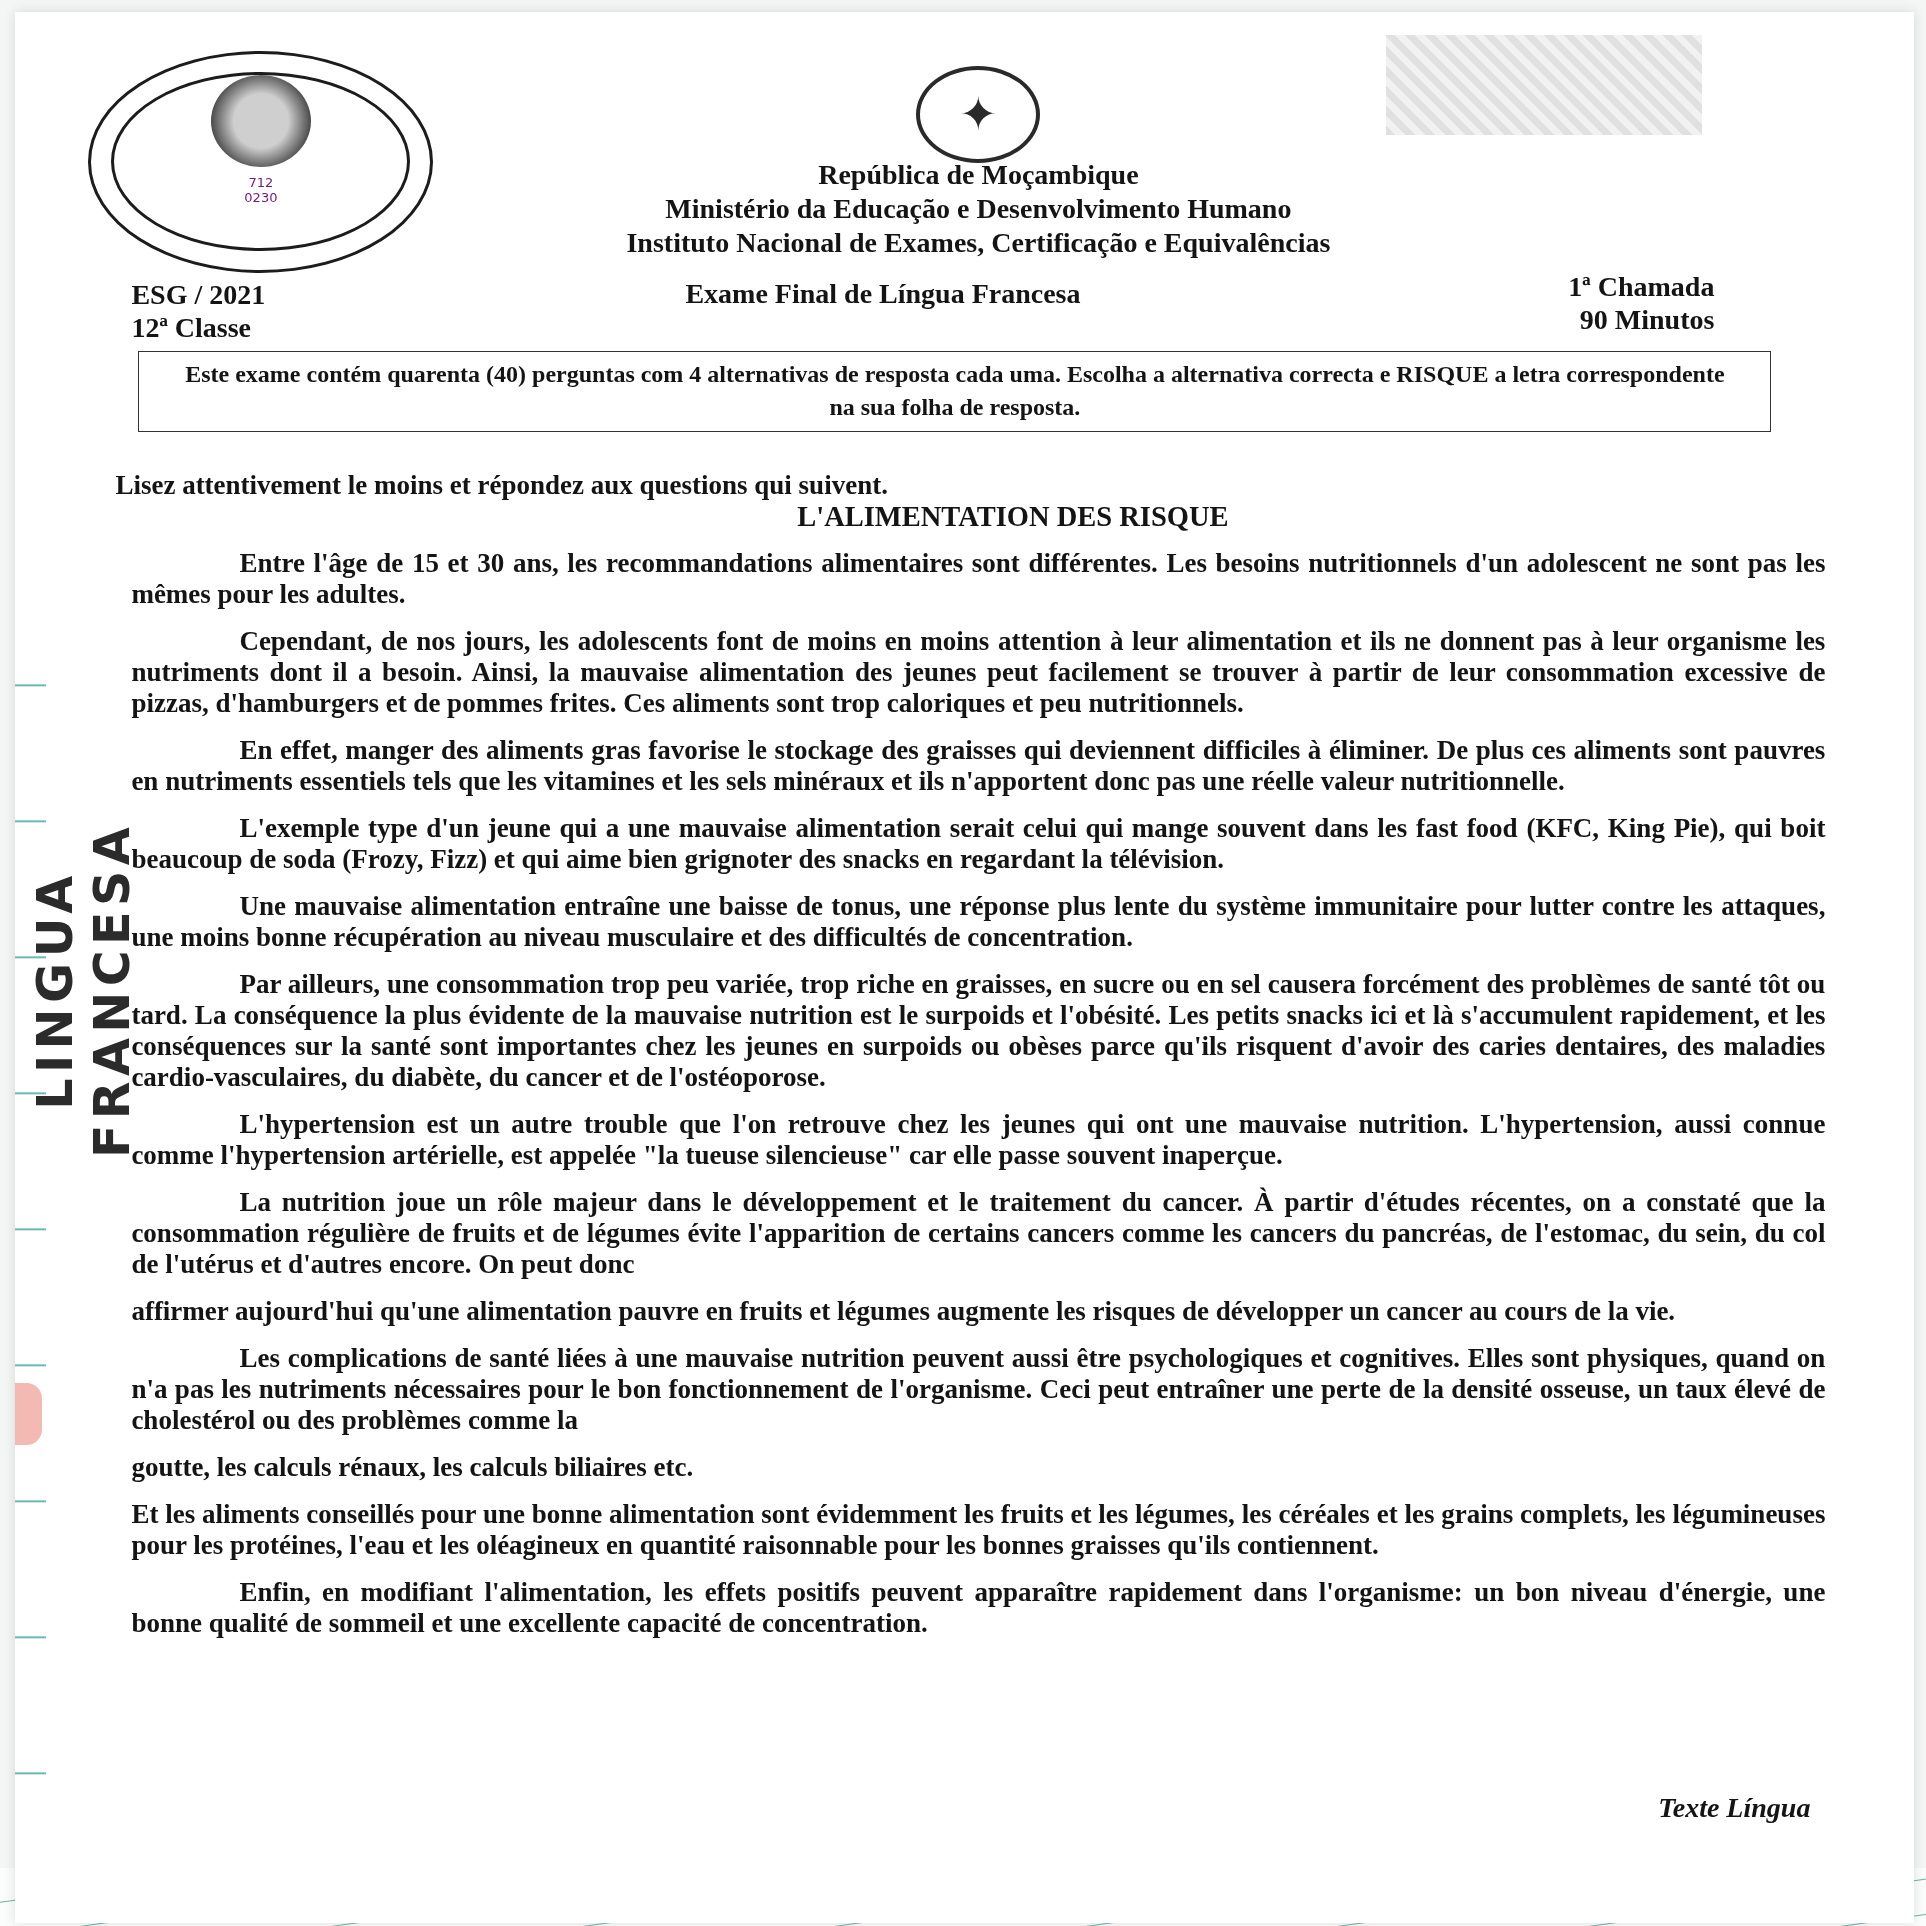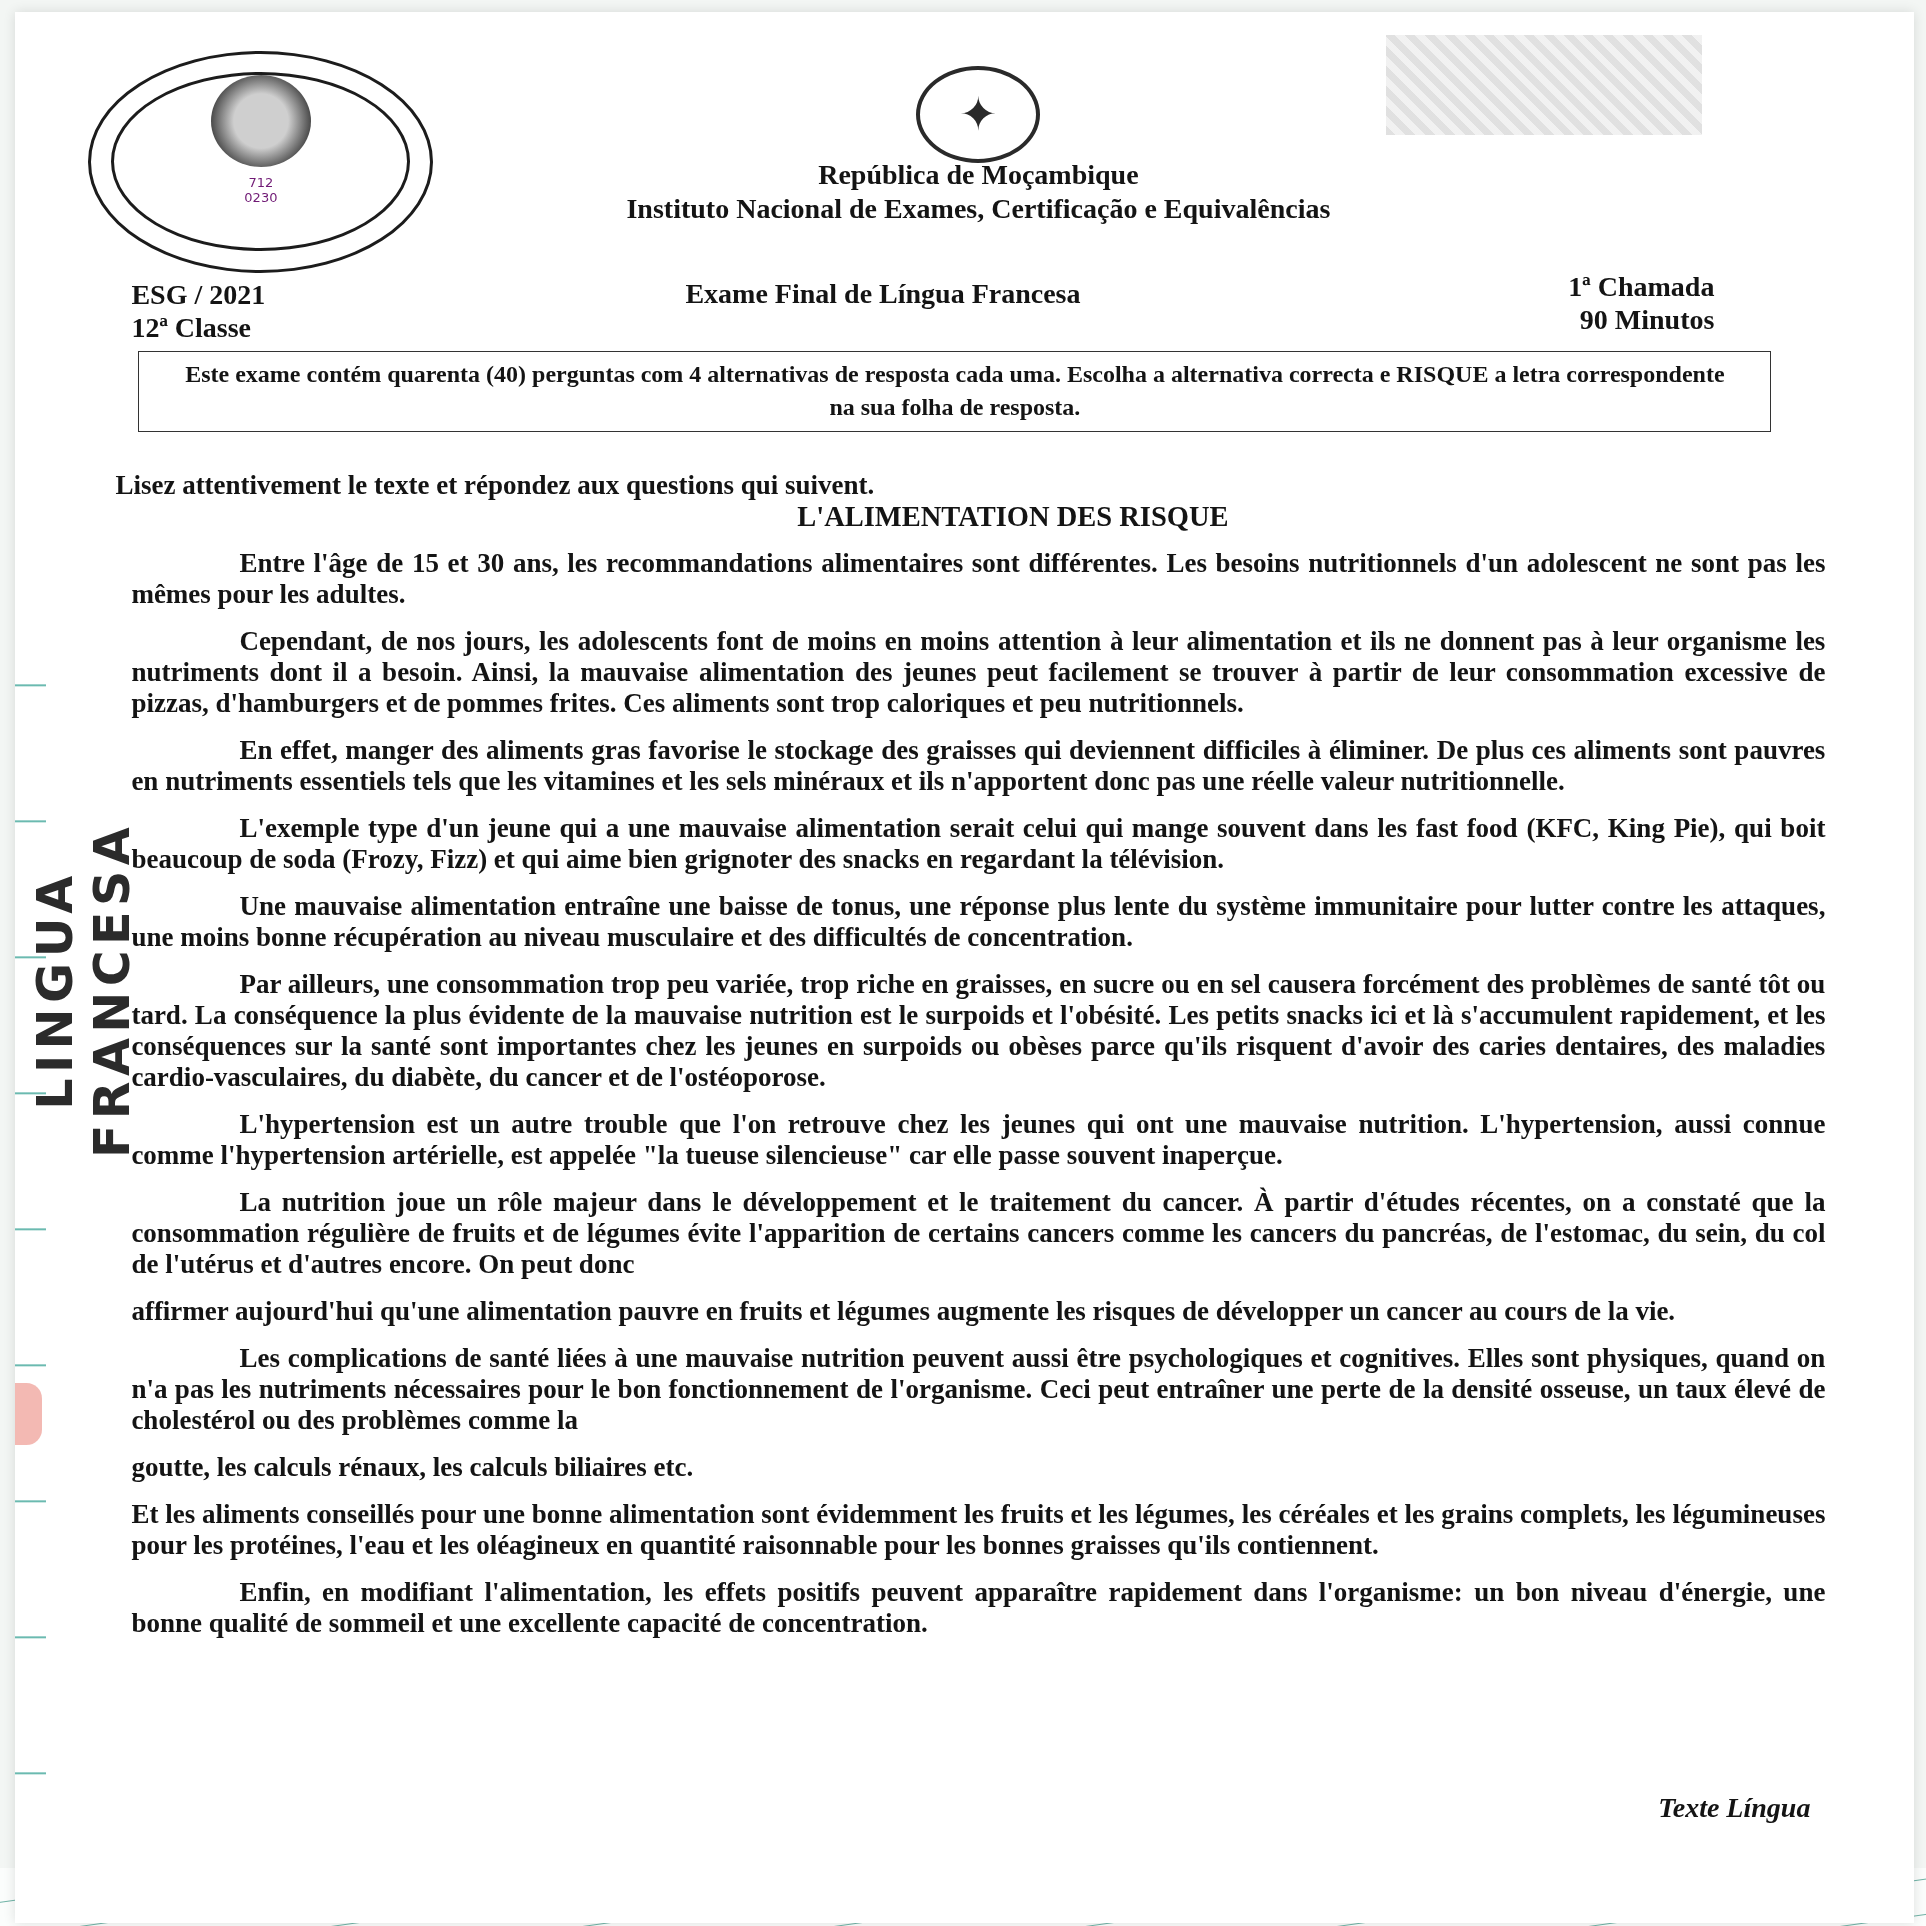--- a/index.html
+++ b/index.html
@@ -76,41 +76,42 @@
       <span>712</span>
       <span>0230</span>
     </div>
   </div>
 
   <div class="emblem">✦</div>
   <div class="blur-box"></div>
 
   <div class="header-lines">
     <div>República de Moçambique</div>
+    <div>Ministério da Educação e Desenvolvimento Humano</div>
     <div>Instituto Nacional de Exames, Certificação e Equivalências</div>
   </div>
 
   <div class="meta-left">
     <div>ESG / 2021</div>
     <div>12ª Classe</div>
   </div>
   <div class="meta-center">Exame Final de Língua Francesa</div>
   <div class="meta-right">
     <div>1ª Chamada</div>
     <div>90 Minutos</div>
   </div>
 
   <div class="instruction-box">
     <span>Este exame contém quarenta (40) perguntas com 4 alternativas de resposta cada uma. Escolha a alternativa correcta e RISQUE a letra correspondente na sua folha de resposta.</span>
   </div>
 
   <div class="vertical-label">LINGUA FRANCESA</div>
 
   <div class="body-text">
-    <p class="lead">Lisez attentivement le texte et répondez aux questions qui suivent.</p>
+    <p class="lead">Lisez attentivement le moins et répondez aux questions qui suivent.</p>
     <p class="article-title">L'ALIMENTATION DES RISQUE</p>
     <p class="para">Entre l'âge de 15 et 30 ans, les recommandations alimentaires sont différentes. Les besoins nutritionnels d'un adolescent ne sont pas les mêmes pour les adultes.</p>
     <p class="para">Cependant, de nos jours, les adolescents font de moins en moins attention à leur alimentation et ils ne donnent pas à leur organisme les nutriments dont il a besoin. Ainsi, la mauvaise alimentation des jeunes peut facilement se trouver à partir de leur consommation excessive de pizzas, d'hamburgers et de pommes frites. Ces aliments sont trop caloriques et peu nutritionnels.</p>
     <p class="para">En effet, manger des aliments gras favorise le stockage des graisses qui deviennent difficiles à éliminer. De plus ces aliments sont pauvres en nutriments essentiels tels que les vitamines et les sels minéraux et ils n'apportent donc pas une réelle valeur nutritionnelle.</p>
     <p class="para">L'exemple type d'un jeune qui a une mauvaise alimentation serait celui qui mange souvent dans les fast food (KFC, King Pie), qui boit beaucoup de soda (Frozy, Fizz) et qui aime bien grignoter des snacks en regardant la télévision.</p>
     <p class="para">Une mauvaise alimentation entraîne une baisse de tonus, une réponse plus lente du système immunitaire pour lutter contre les attaques, une moins bonne récupération au niveau musculaire et des difficultés de concentration.</p>
     <p class="para">Par ailleurs, une consommation trop peu variée, trop riche en graisses, en sucre ou en sel causera forcément des problèmes de santé tôt ou tard. La conséquence la plus évidente de la mauvaise nutrition est le surpoids et l'obésité. Les petits snacks ici et là s'accumulent rapidement, et les conséquences sur la santé sont importantes chez les jeunes en surpoids ou obèses parce qu'ils risquent d'avoir des caries dentaires, des maladies cardio-vasculaires, du diabète, du cancer et de l'ostéoporose.</p>
     <p class="para">L'hypertension est un autre trouble que l'on retrouve chez les jeunes qui ont une mauvaise nutrition. L'hypertension, aussi connue comme l'hypertension artérielle, est appelée "la tueuse silencieuse" car elle passe souvent inaperçue.</p>
     <p class="para">La nutrition joue un rôle majeur dans le développement et le traitement du cancer. À partir d'études récentes, on a constaté que la consommation régulière de fruits et de légumes évite l'apparition de certains cancers comme les cancers du pancréas, de l'estomac, du sein, du col de l'utérus et d'autres encore. On peut donc</p>
     <p class="para noindent">affirmer aujourd'hui qu'une alimentation pauvre en fruits et légumes augmente les risques de développer un cancer au cours de la vie.</p>

